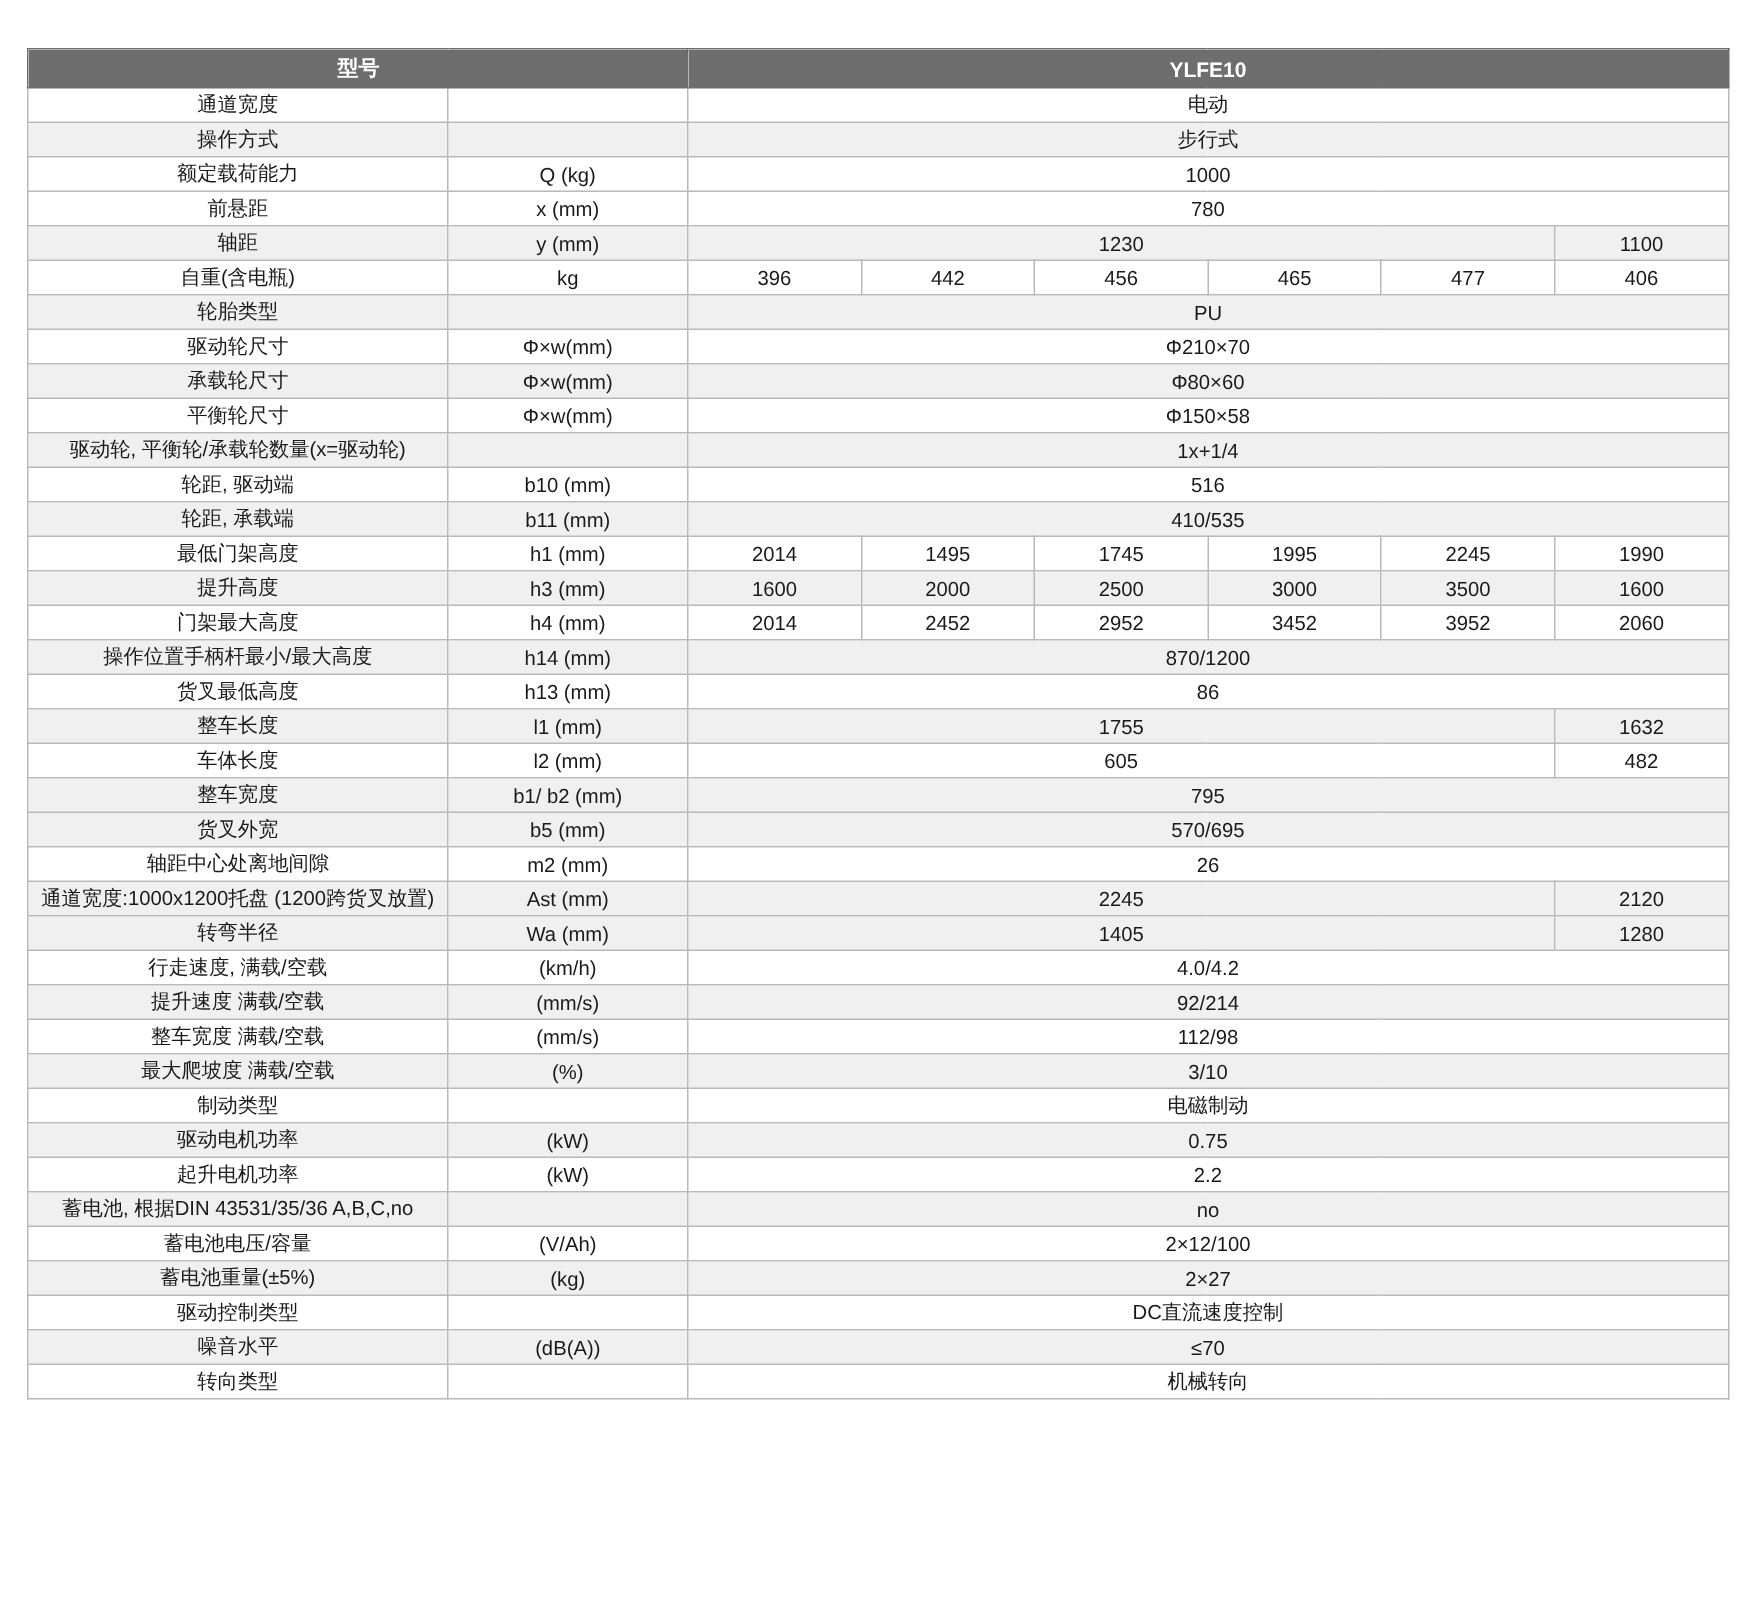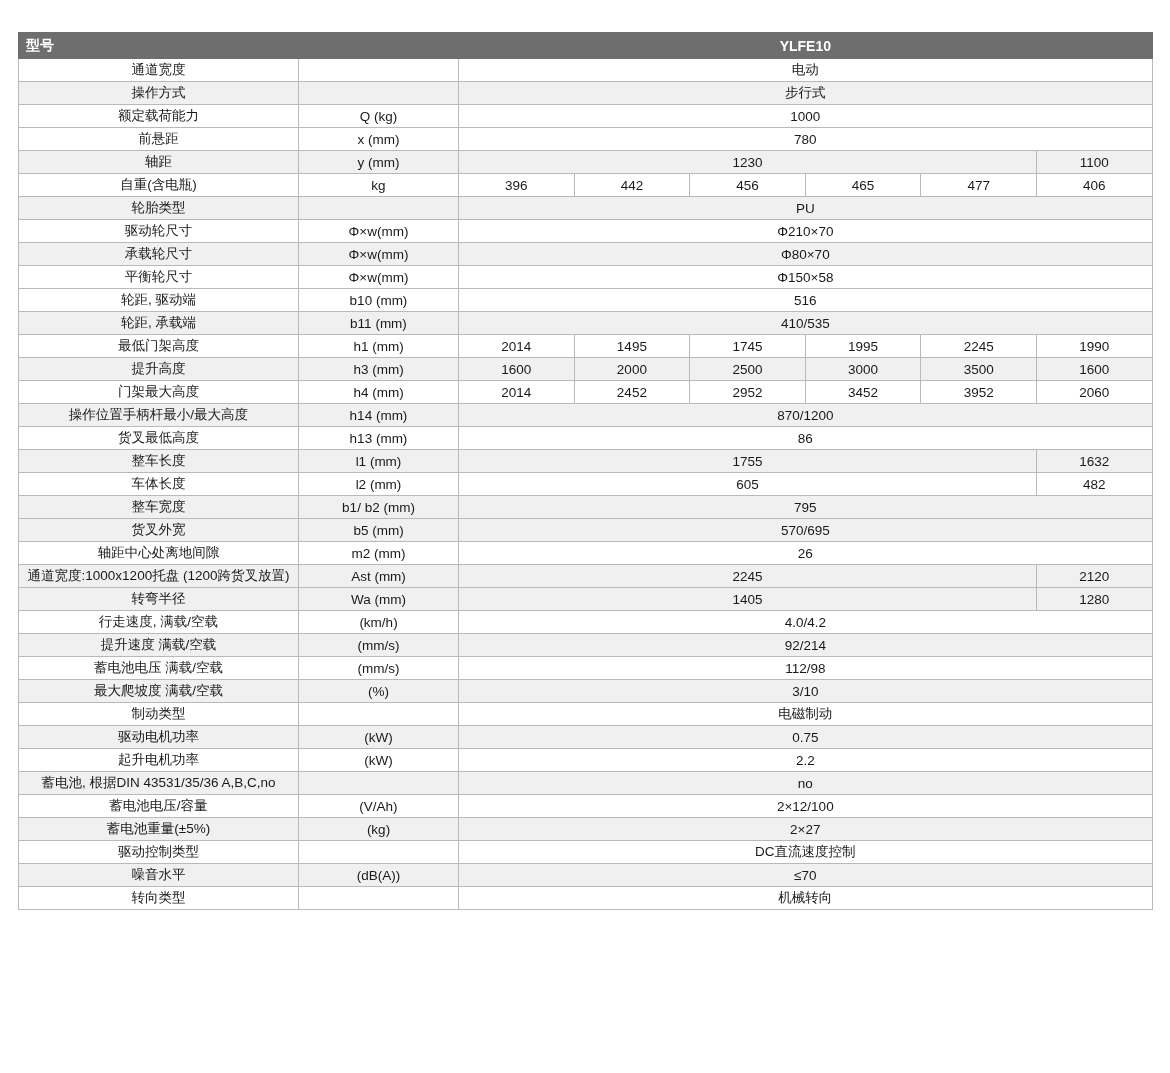--- a/index.html
+++ b/index.html
@@ -51,21 +51,21 @@
   }
   tr.head th {
     background: #6e6e6e;
     color: #ffffff;
     font-weight: bold;
     height: 26px;
     font-size: 14px;
     border: 1px solid #6e6e6e;
   }
   tr.head th.model-label {
-    text-align: left;
+    text-align: center;
     padding-left: 7px;
   }
   tr.alt td { background: #f0f0f0; }
   tr.plain td { background: #ffffff; }
   td.bold { font-weight: bold; }
 </style>
 </head>
 <body>
 
 <div id="sheet">
@@ -129,26 +129,31 @@
           <td colspan="6">PU</td>
         </tr>
         <tr class="plain">
           <td class="label">驱动轮尺寸</td>
           <td class="unit">Φ×w(mm)</td>
           <td colspan="6">Φ210×70</td>
         </tr>
         <tr class="alt">
           <td class="label">承载轮尺寸</td>
           <td class="unit">Φ×w(mm)</td>
-          <td colspan="6">Φ80×70</td>
+          <td colspan="6">Φ80×60</td>
         </tr>
         <tr class="plain">
           <td class="label">平衡轮尺寸</td>
           <td class="unit">Φ×w(mm)</td>
           <td colspan="6">Φ150×58</td>
+        </tr>
+        <tr class="alt">
+          <td class="label">驱动轮, 平衡轮/承载轮数量(x=驱动轮)</td>
+          <td class="unit"></td>
+          <td colspan="6">1x+1/4</td>
         </tr>
         <tr class="plain">
           <td class="label">轮距, 驱动端</td>
           <td class="unit">b10 (mm)</td>
           <td colspan="6">516</td>
         </tr>
         <tr class="alt">
           <td class="label">轮距, 承载端</td>
           <td class="unit">b11 (mm)</td>
           <td colspan="6">410/535</td>
@@ -236,21 +241,21 @@
           <td class="label">行走速度, 满载/空载</td>
           <td class="unit">(km/h)</td>
           <td colspan="6">4.0/4.2</td>
         </tr>
         <tr class="alt">
           <td class="label">提升速度 满载/空载</td>
           <td class="unit">(mm/s)</td>
           <td colspan="6">92/214</td>
         </tr>
         <tr class="plain">
-          <td class="label">蓄电池电压 满载/空载</td>
+          <td class="label">整车宽度 满载/空载</td>
           <td class="unit">(mm/s)</td>
           <td colspan="6">112/98</td>
         </tr>
         <tr class="alt">
           <td class="label">最大爬坡度 满载/空载</td>
           <td class="unit">(%)</td>
           <td colspan="6">3/10</td>
         </tr>
         <tr class="plain">
           <td class="label">制动类型</td>

